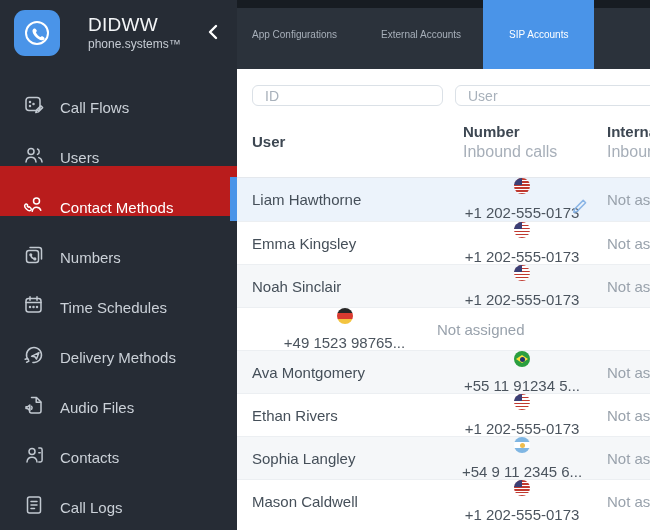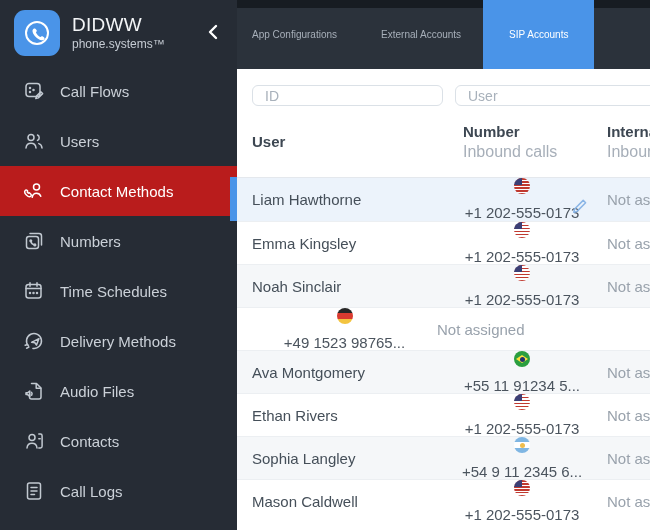--- a/index.html
+++ b/index.html
@@ -15,30 +15,30 @@
     width:237px;flex:none;background:#262c35;height:530px;
     display:flex;flex-direction:column;
   }
   .brand{
     display:flex;align-items:center;height:66px;padding:0 14px 0 14px;position:relative;
   }
   .logo{
     width:46px;height:46px;border-radius:11px;background:#4a94e8;flex:none;
     display:flex;align-items:center;justify-content:center;
   }
-  .brand-text{margin-left:12px;line-height:1.15;}
+  .brand-text{margin-left:28px;line-height:1.15;}
   .brand-name{color:#f3f5f7;font-size:19px;font-weight:400;letter-spacing:.3px;}
   .brand-tagline{color:#c6ccd4;font-size:12px;margin-top:2px;}
   .collapse{
     position:absolute;right:16px;top:22px;width:16px;height:20px;cursor:pointer;
     display:flex;align-items:center;justify-content:center;
   }
   .menu{margin-top:0;}
   .mi{
-    display:flex;align-items:center;height:50px;padding-left:23px;cursor:pointer;
+    display:flex;align-items:flex-end;height:50px;padding-left:23px;cursor:pointer;
   }
   .mi .ic{width:22px;height:22px;flex:none;display:flex;align-items:center;justify-content:center;}
   .mi svg{stroke:#c2c9d1;fill:none;stroke-width:1.5;stroke-linecap:round;stroke-linejoin:round;}
   .mi .lbl{color:#cbd1d8;font-size:15px;margin-left:15px;white-space:nowrap;}
   .mi.active{background:#b91c1c;}
   .mi.active svg{stroke:#ffffff;}
   .mi.active .lbl{color:#ffffff;}
 
   
   .main{flex:1;display:flex;flex-direction:column;min-width:0;}

